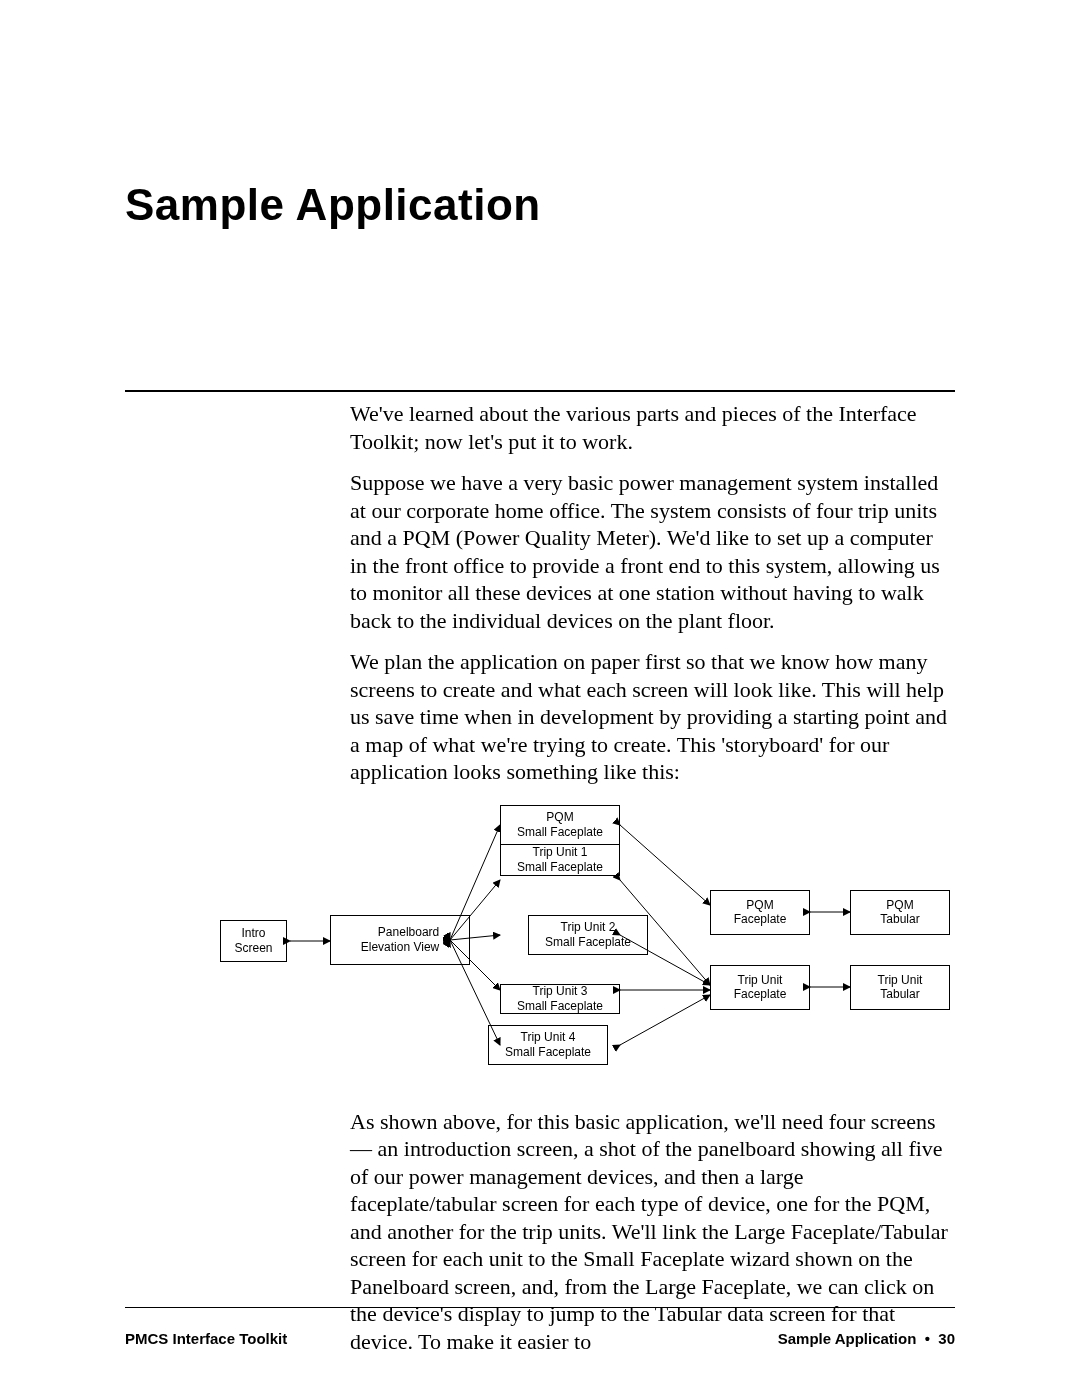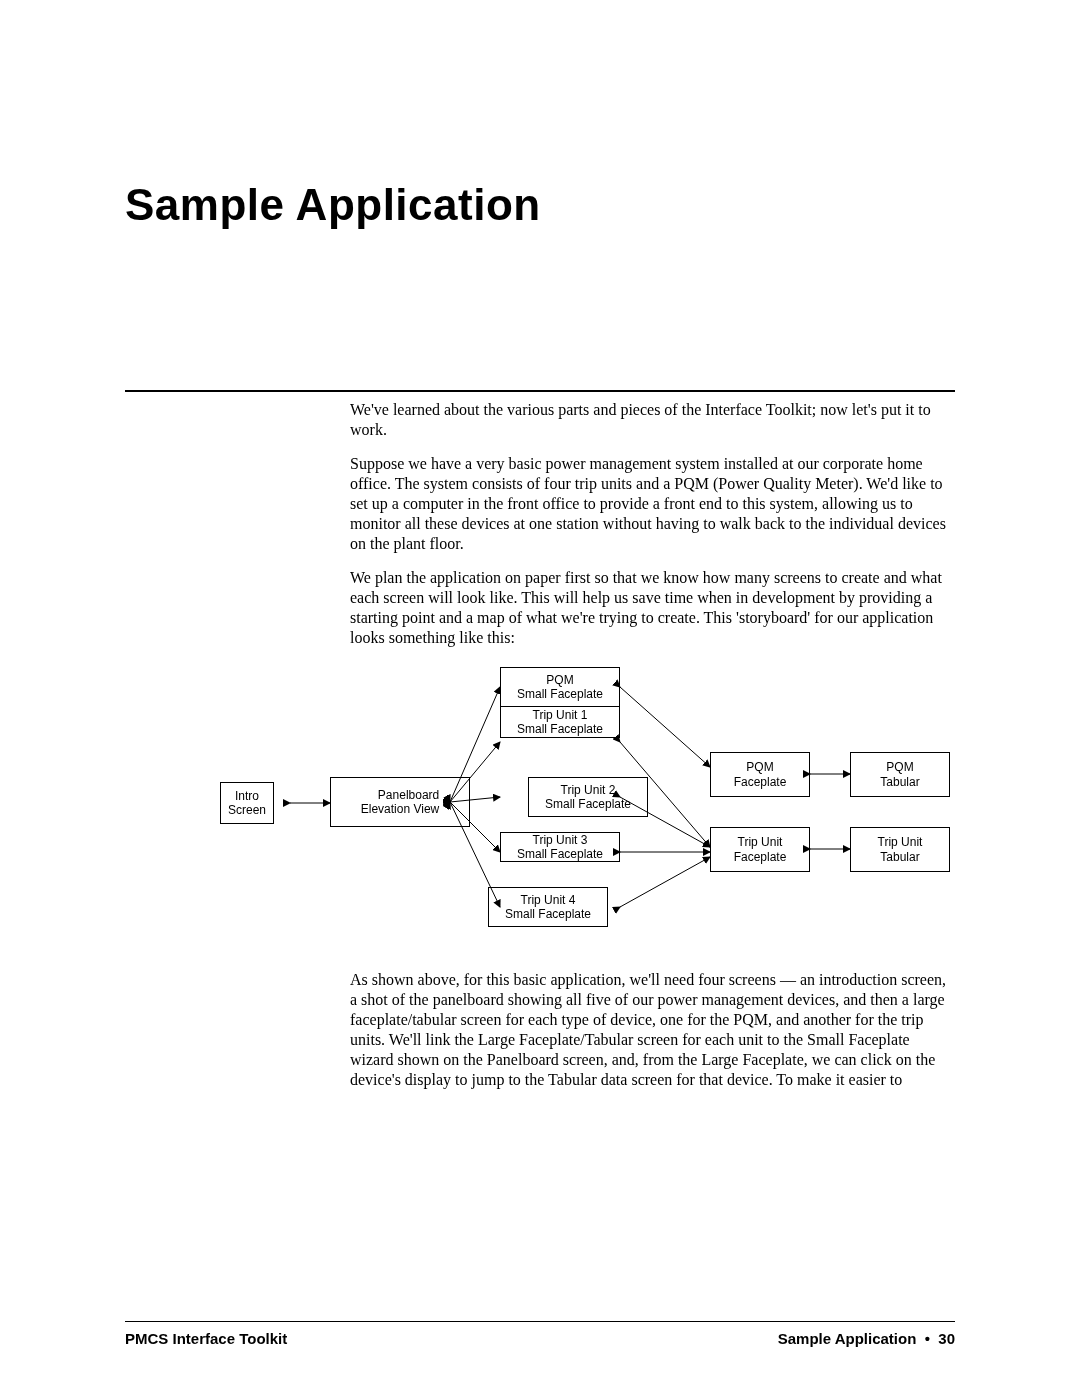--- a/index.html
+++ b/index.html
@@ -30,21 +30,21 @@
     border-top: 2px solid #000;
     margin: 0 0 8px 0;
   }
   h2.section-title {
     font-family: Arial, Helvetica, sans-serif;
     font-weight: 700;
     font-size: 28px;
     margin: 0 0 18px 0;
   }
   .body-para {
-    font-size: 16px;
+    font-size: 22px;
     line-height: 1.25;
     margin: 0 0 14px 0;
     margin-left: 225px; 
     text-align: left;
   }
 
   
   .diagram {
     position: relative;
     margin-left: 95px;
@@ -75,21 +75,21 @@
     overflow: visible;
   }
 
   
   .footer {
     position: absolute;
     left: 125px;
     right: 125px;
     bottom: 50px;
     border-top: 1.5px solid #000;
-    padding-top: 8px;
+    padding-top: 22px;
     font-family: Arial, Helvetica, sans-serif;
     font-size: 15px;
     font-weight: 700;
     display: flex;
     justify-content: space-between;
   }
   .footer .right .dot {
     font-weight: 700;
   }
 </style>
@@ -101,28 +101,28 @@
   <h1 class="chapter-title">Sample Application</h1>
 
   <hr class="section-rule">
 
   <p class="body-para">We've learned about the various parts and pieces of the Interface Toolkit; now let's put it to work.</p>
   <p class="body-para">Suppose we have a very basic power management system installed at our corporate home office. The system consists of four trip units and a PQM (Power Quality Meter). We'd like to set up a computer in the front office to provide a front end to this system, allowing us to monitor all these devices at one station without having to walk back to the individual devices on the plant floor.</p>
   <p class="body-para">We plan the application on paper first so that we know how many screens to create and what each screen will look like. This will help us save time when in development by providing a starting point and a map of what we're trying to create. This 'storyboard' for our application looks something like this:</p>
 
   <div class="diagram">
 
-    <div class="dbox" style="left:0px; top:120px; width:54px; height:42px;">Intro<br>Screen</div>
+    <div class="dbox" style="left:0px; top:120px; width:67px; height:42px;">Intro<br>Screen</div>
 
     <div class="dbox" style="left:110px; top:115px; width:140px; height:50px;text-align:right;">Panelboard<br>Elevation View</div>
 
     <div class="dbox" style="left:280px; top:5px; width:120px; height:40px;">PQM<br>Small Faceplate</div>
     <div class="dbox" style="left:280px; top:44px; width:120px; height:32px;">Trip Unit 1<br>Small Faceplate</div>
     <div class="dbox" style="left:280px; top:115px; width:120px; height:40px;margin-left:28px;">Trip Unit 2<br>Small Faceplate</div>
-    <div class="dbox" style="left:280px; top:170px; width:120px; height:30px;">Trip Unit 3<br>Small Faceplate</div>
+    <div class="dbox" style="left:280px; top:184px; width:120px; height:30px;">Trip Unit 3<br>Small Faceplate</div>
     <div class="dbox" style="left:268px; top:225px; width:120px; height:40px;">Trip Unit 4<br>Small Faceplate</div>
 
     <div class="dbox" style="left:490px; top:90px; width:100px; height:45px;">PQM<br>Faceplate</div>
     <div class="dbox" style="left:630px; top:90px; width:100px; height:45px;">PQM<br>Tabular</div>
 
     <div class="dbox" style="left:490px; top:165px; width:100px; height:45px;">Trip Unit<br>Faceplate</div>
     <div class="dbox" style="left:630px; top:165px; width:100px; height:45px;">Trip Unit<br>Tabular</div>
 
     <svg>
       <defs>

